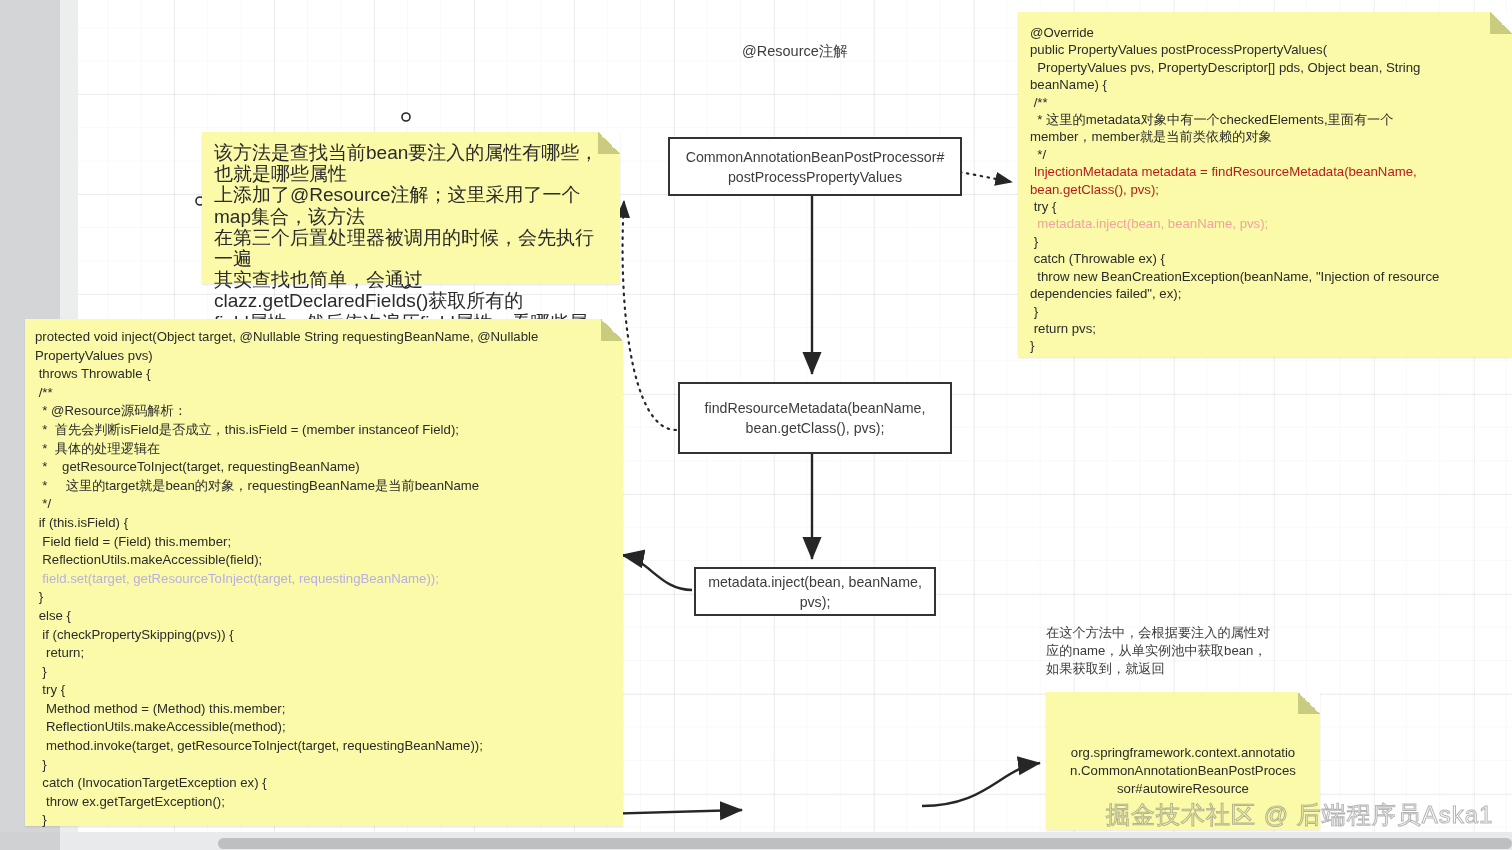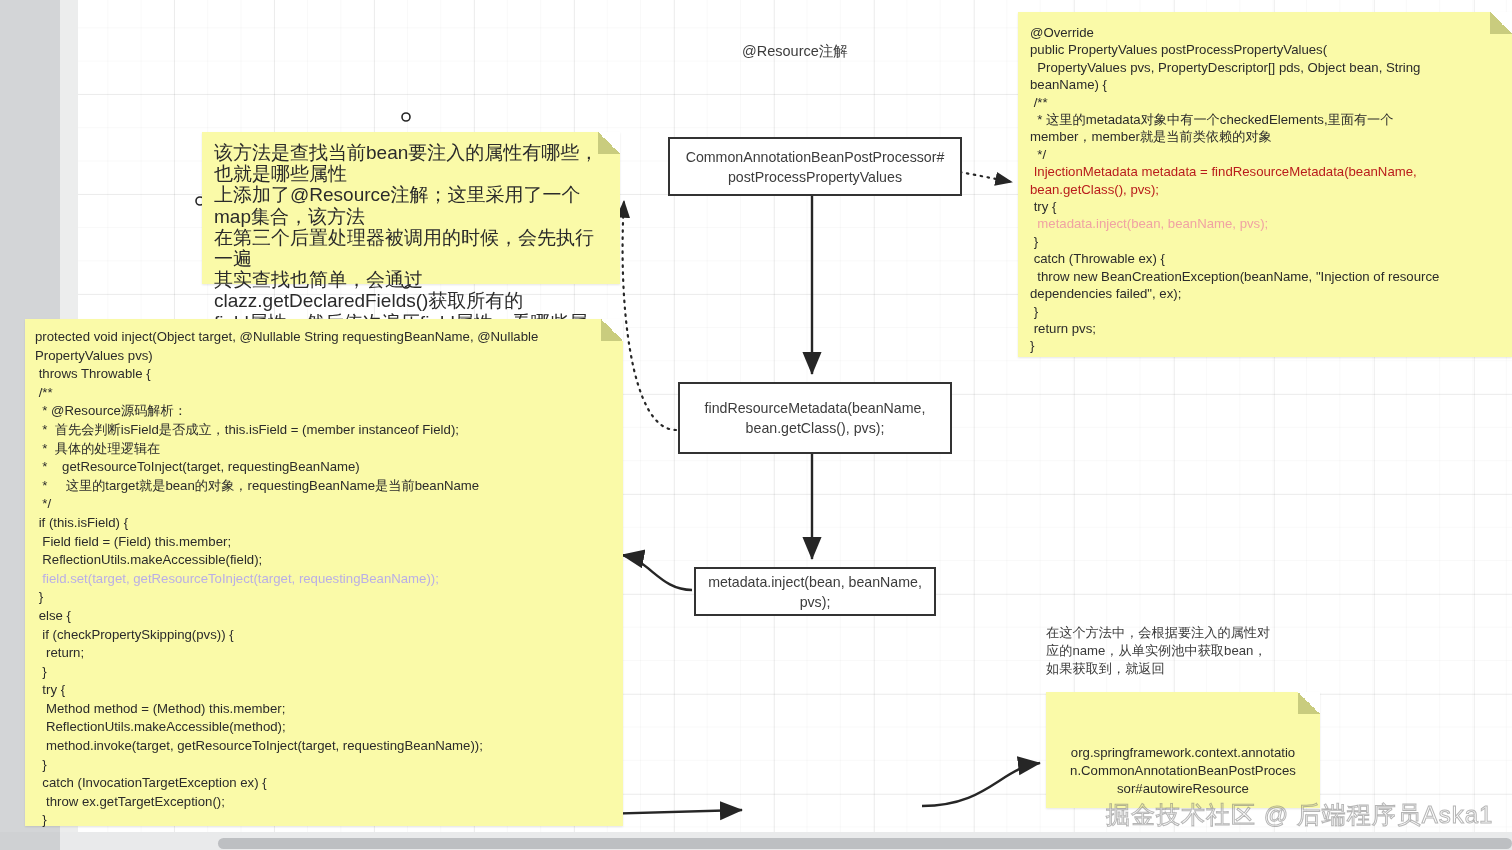--- a/index.html
+++ b/index.html
@@ -36,21 +36,21 @@
   .note .body{position:relative;padding:10px 12px;white-space:pre-wrap;
     color:#2b2b2b;font-size:13.2px;line-height:17.6px;}
 
   
   #note-find{left:202px;top:132px;width:418px;height:152px;}
   #note-find .body{font-size:19px;line-height:21.2px;padding:10px 14px 8px 12px;}
   #note-inject{left:18px;top:319px;width:598px;height:507px;margin-left:7px;}
   #note-inject .body{font-size:13.2px;line-height:18.6px;padding:9px 10px;}
   #note-pps{left:1018px;top:12px;width:494px;height:345px;}
   #note-pps .body{font-size:13.2px;line-height:17.4px;padding:12px 10px 8px 12px;}
-  #note-autowire{left:1046px;top:692px;width:274px;height:116px;}
+  #note-autowire{left:1046px;top:692px;width:274px;height:138px;}
   #note-autowire .body{font-size:13.2px;line-height:18px;padding:52px 12px 0 12px;text-align:center;}
 
   .code-line{display:block;}
   .c-green{color:#b91c1c;}
   .c-pink{color:#f0a3a3;}
   .c-violet{color:#b9aee6;}
 
   
   .pbox{position:absolute;background:#ffffff;border:2.2px solid #333;
     display:flex;align-items:center;justify-content:center;text-align:center;

